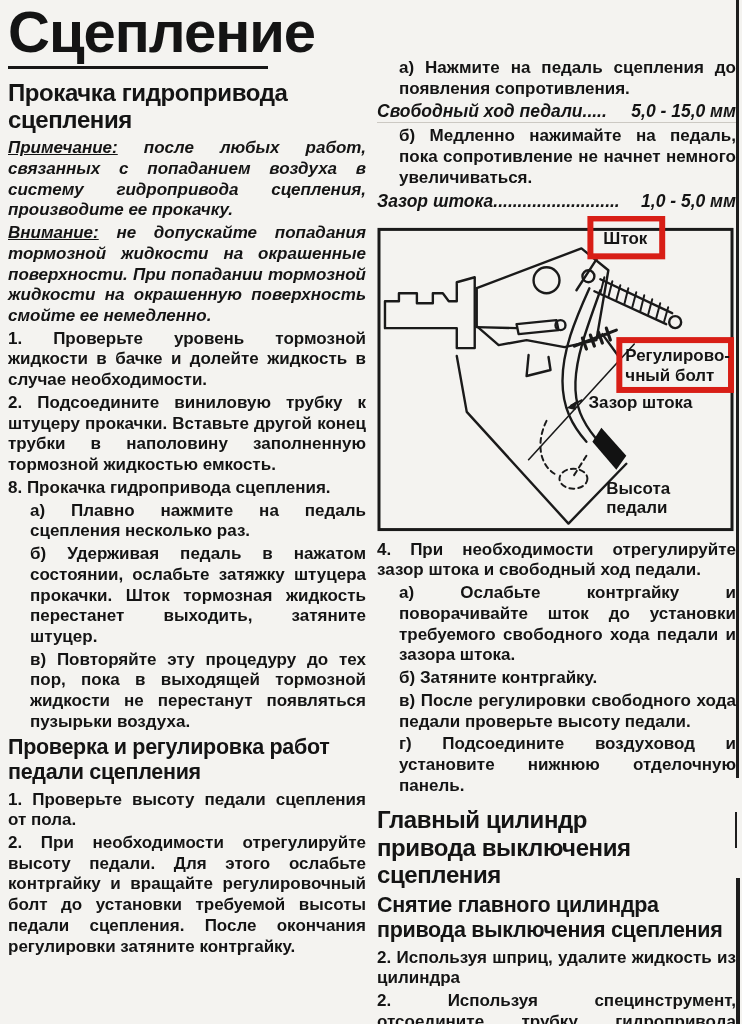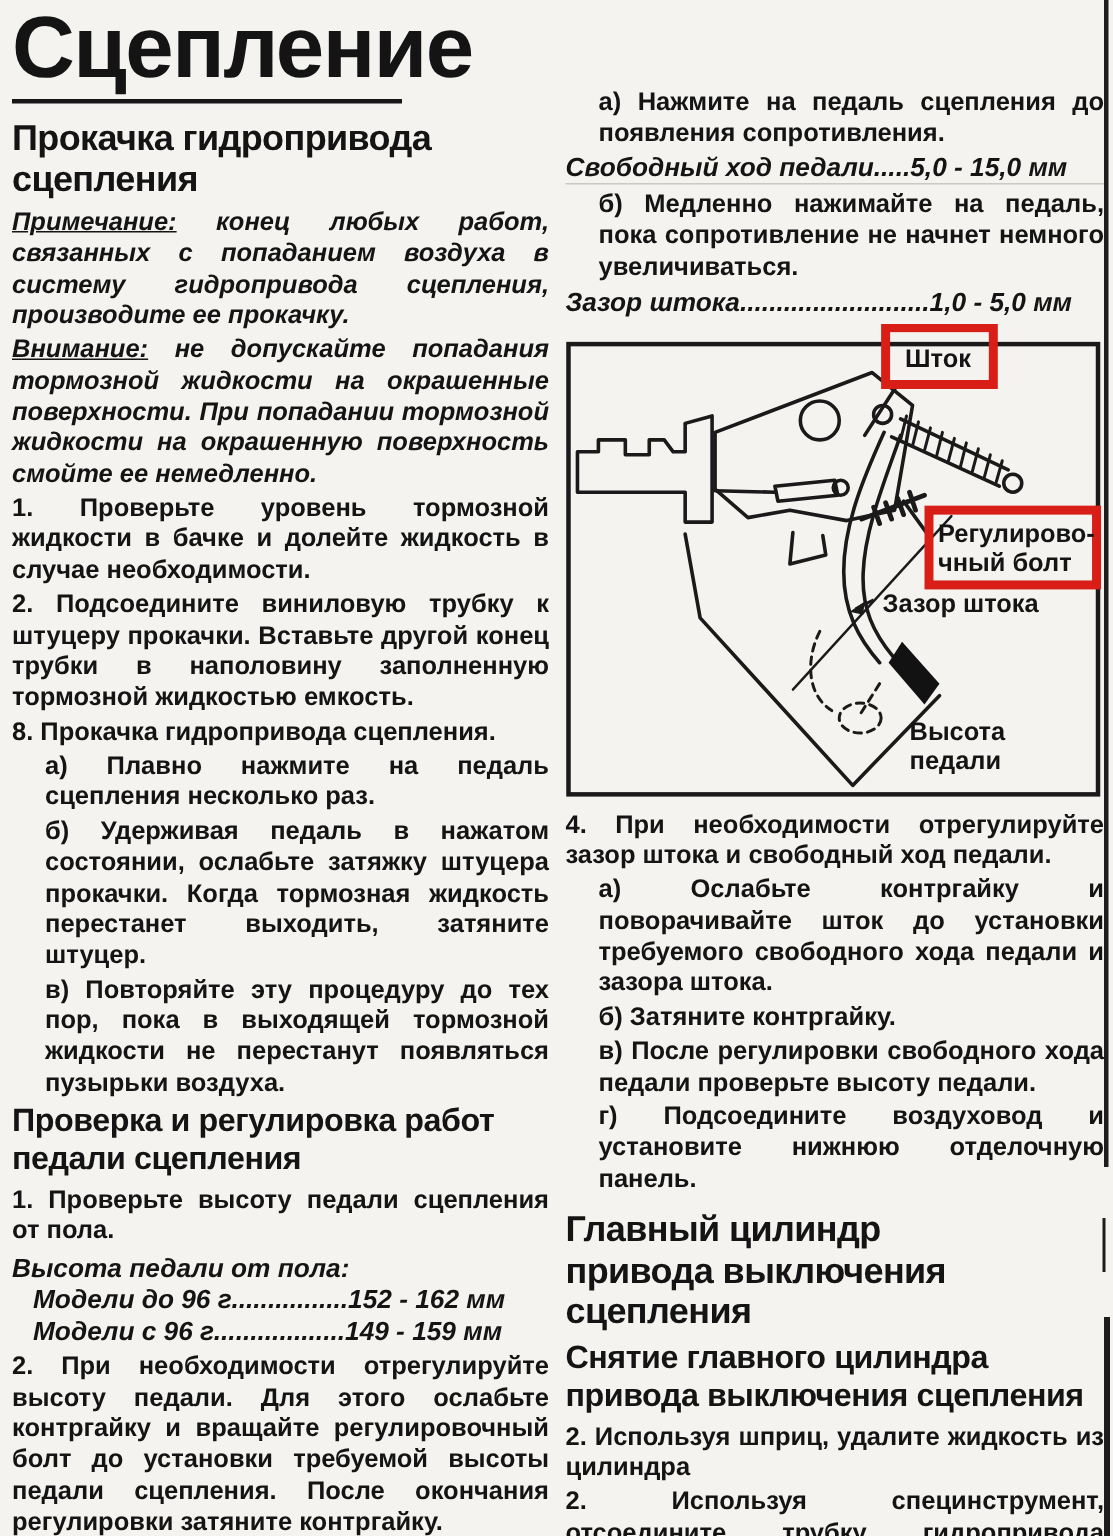--- a/index.html
+++ b/index.html
@@ -14,58 +14,53 @@
   .col-right{left:377px;width:359px;padding-top:58px;}
   .page-title{font-size:58px;font-weight:800;letter-spacing:-1px;line-height:1.05;margin-top:2px;}
   .title-rule{width:260px;border-bottom:3px solid #171717;margin-top:3px;}
   h2{font-size:24px;font-weight:800;line-height:1.13;letter-spacing:-0.4px;margin:10px 0 5px;}
   h2.narrow{width:312px;}
   h3{font-size:21.5px;font-weight:800;line-height:1.16;letter-spacing:-0.3px;margin:2px 0 5px;}
   p{font-size:17px;font-weight:700;line-height:1.22;text-align:justify;margin:0 0 2px;}
   p.sub{padding-left:22px;}
   .note{font-style:italic;}
   .note .lead{text-decoration:underline;}
-  .spec{font-style:italic;font-weight:700;font-size:17.5px;display:flex;justify-content:flex-start;margin:2px 0 3px;}
+  .spec{font-style:italic;font-weight:700;font-size:17.5px;display:flex;justify-content:space-between;margin:2px 0 3px;}
   .spec.faint{border-bottom:1px solid #ccc9c3;}
   .spec-block{font-style:italic;font-weight:700;font-size:17.5px;line-height:1.2;margin:4px 0 3px;}
   .spec-block .row{padding-left:14px;white-space:nowrap;}
   .figure{margin:4px 0 6px;position:relative;}
   .figure svg{display:block;}
   .edge{position:absolute;background:#1d1d1d;}
   .edge.e1{left:736px;top:0;width:3px;height:778px;}
   .edge.e2{left:735px;top:812px;width:2px;height:36px;}
   .edge.e3{left:736px;top:878px;width:4px;height:146px;}
 </style>
 </head>
 <body>
 
 <div class="col col-left">
   <div class="page-title">Сцепление</div>
   <div class="title-rule"></div>
 
   <h2>Прокачка гидропривода сцепления</h2>
 
-  <p class="note"><span class="lead">Примечание:</span><span> конец любых работ, связанных с попаданием воздуха в систему гидропривода сцепления, производите ее прокачку.</span></p>
+  <p class="note"><span class="lead">Примечание:</span><span> после любых работ, связанных с попаданием воздуха в систему гидропривода сцепления, производите ее прокачку.</span></p>
   <p class="note"><span class="lead">Внимание:</span><span> не допускайте попадания тормозной жидкости на окрашенные поверхности. При попадании тормозной жидкости на окрашенную поверхность смойте ее немедленно.</span></p>
 
   <p>1. Проверьте уровень тормозной жидкости в бачке и долейте жидкость в случае необходимости.</p>
   <p>2. Подсоедините виниловую трубку к штуцеру прокачки. Вставьте другой конец трубки в наполовину заполненную тормозной жидкостью емкость.</p>
   <p>8. Прокачка гидропривода сцепления.</p>
   <p class="sub">а) Плавно нажмите на педаль сцепления несколько раз.</p>
-  <p class="sub">б) Удерживая педаль в нажатом состоянии, ослабьте затяжку штуцера прокачки. Когда тормозная жидкость перестанет выходить, затяните штуцер.</p>
+  <p class="sub">б) Удерживая педаль в нажатом состоянии, ослабьте затяжку штуцера прокачки. Шток тормозная жидкость перестанет выходить, затяните штуцер.</p>
   <p class="sub">в) Повторяйте эту процедуру до тех пор, пока в выходящей тормозной жидкости не перестанут появляться пузырьки воздуха.</p>
 
   <h3>Проверка и регулировка работ педали сцепления</h3>
 
   <p>1. Проверьте высоту педали сцепления от пола.</p>
-  <div class="spec-block">
-    <div>Высота педали от пола:</div>
-    <div class="row">Модели до 96 г................152 - 162 мм</div>
-    <div class="row">Модели с 96 г..................149 - 159 мм</div>
-  </div>
   <p>2. При необходимости отрегулируйте высоту педали. Для этого ослабьте контргайку и вращайте регулировочный болт до установки требуемой высоты педали сцепления. После окончания регулировки затяните контргайку.</p>
 
 </div>
 
 <div class="col col-right">
   <p class="sub">а) Нажмите на педаль сцепления до появления сопротивления.</p>
   <div class="spec faint">
     <span>Свободный ход педали.....</span>
     <span>5,0 - 15,0 мм</span>
   </div>

